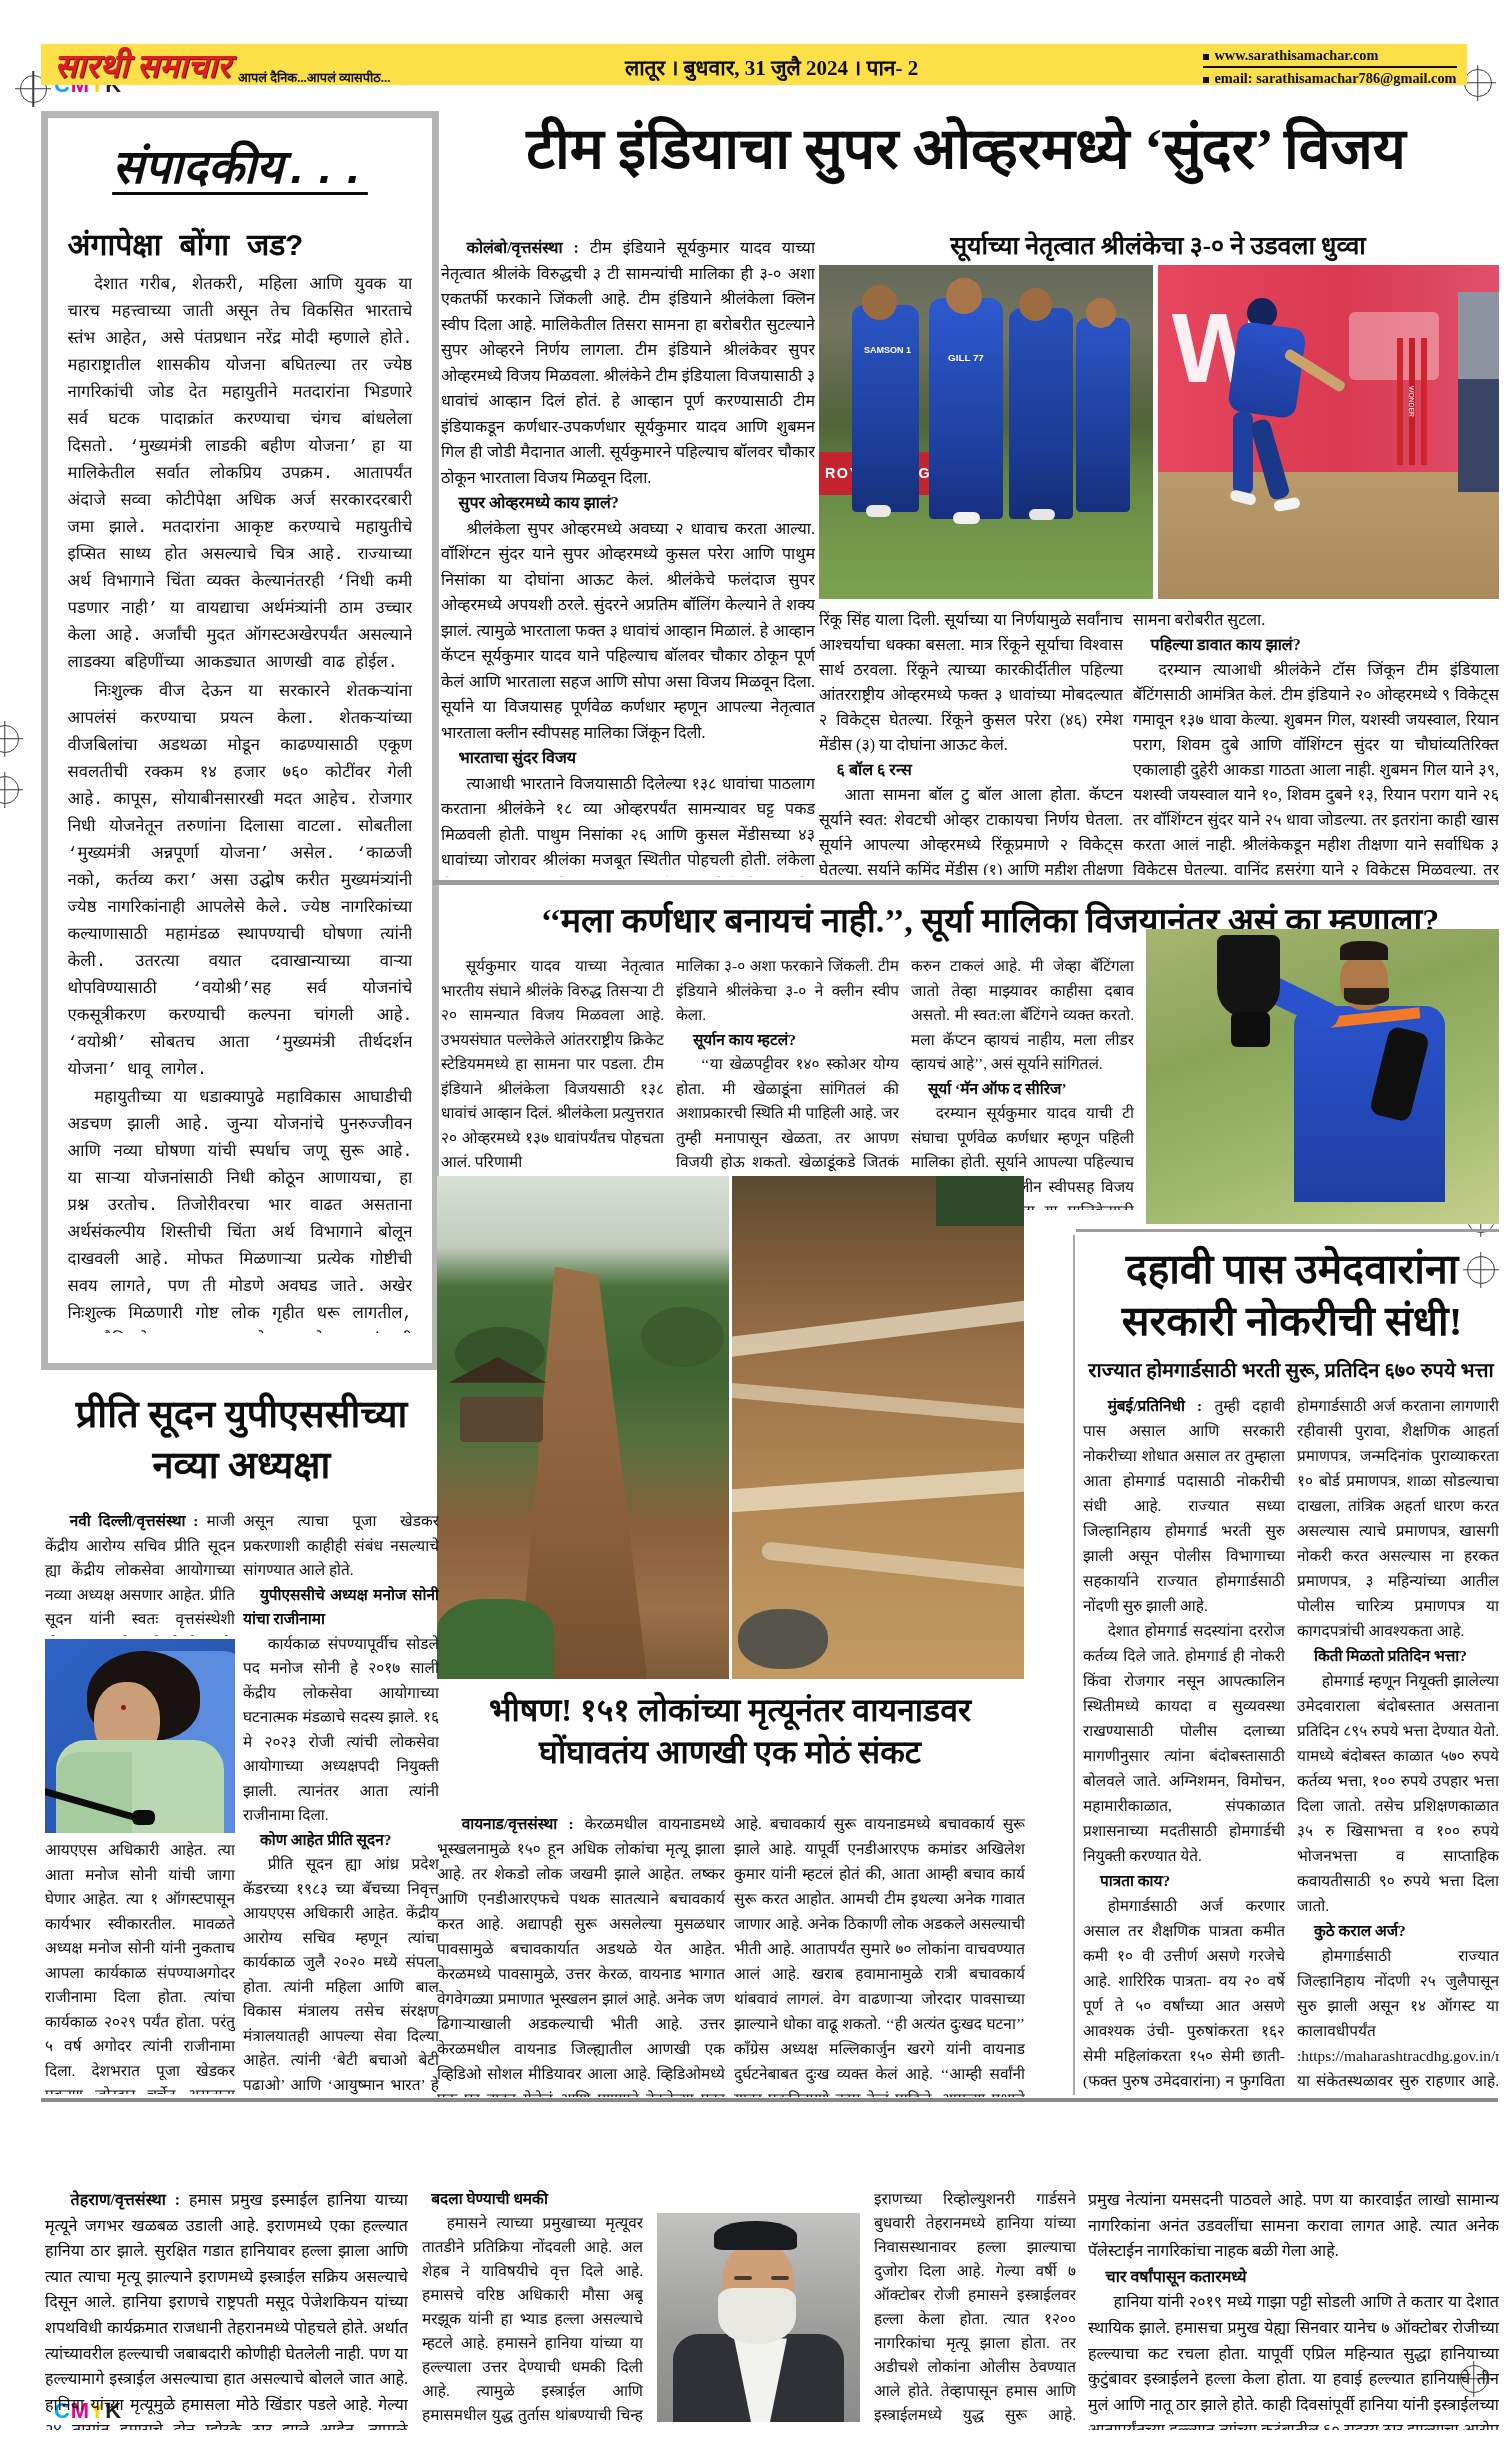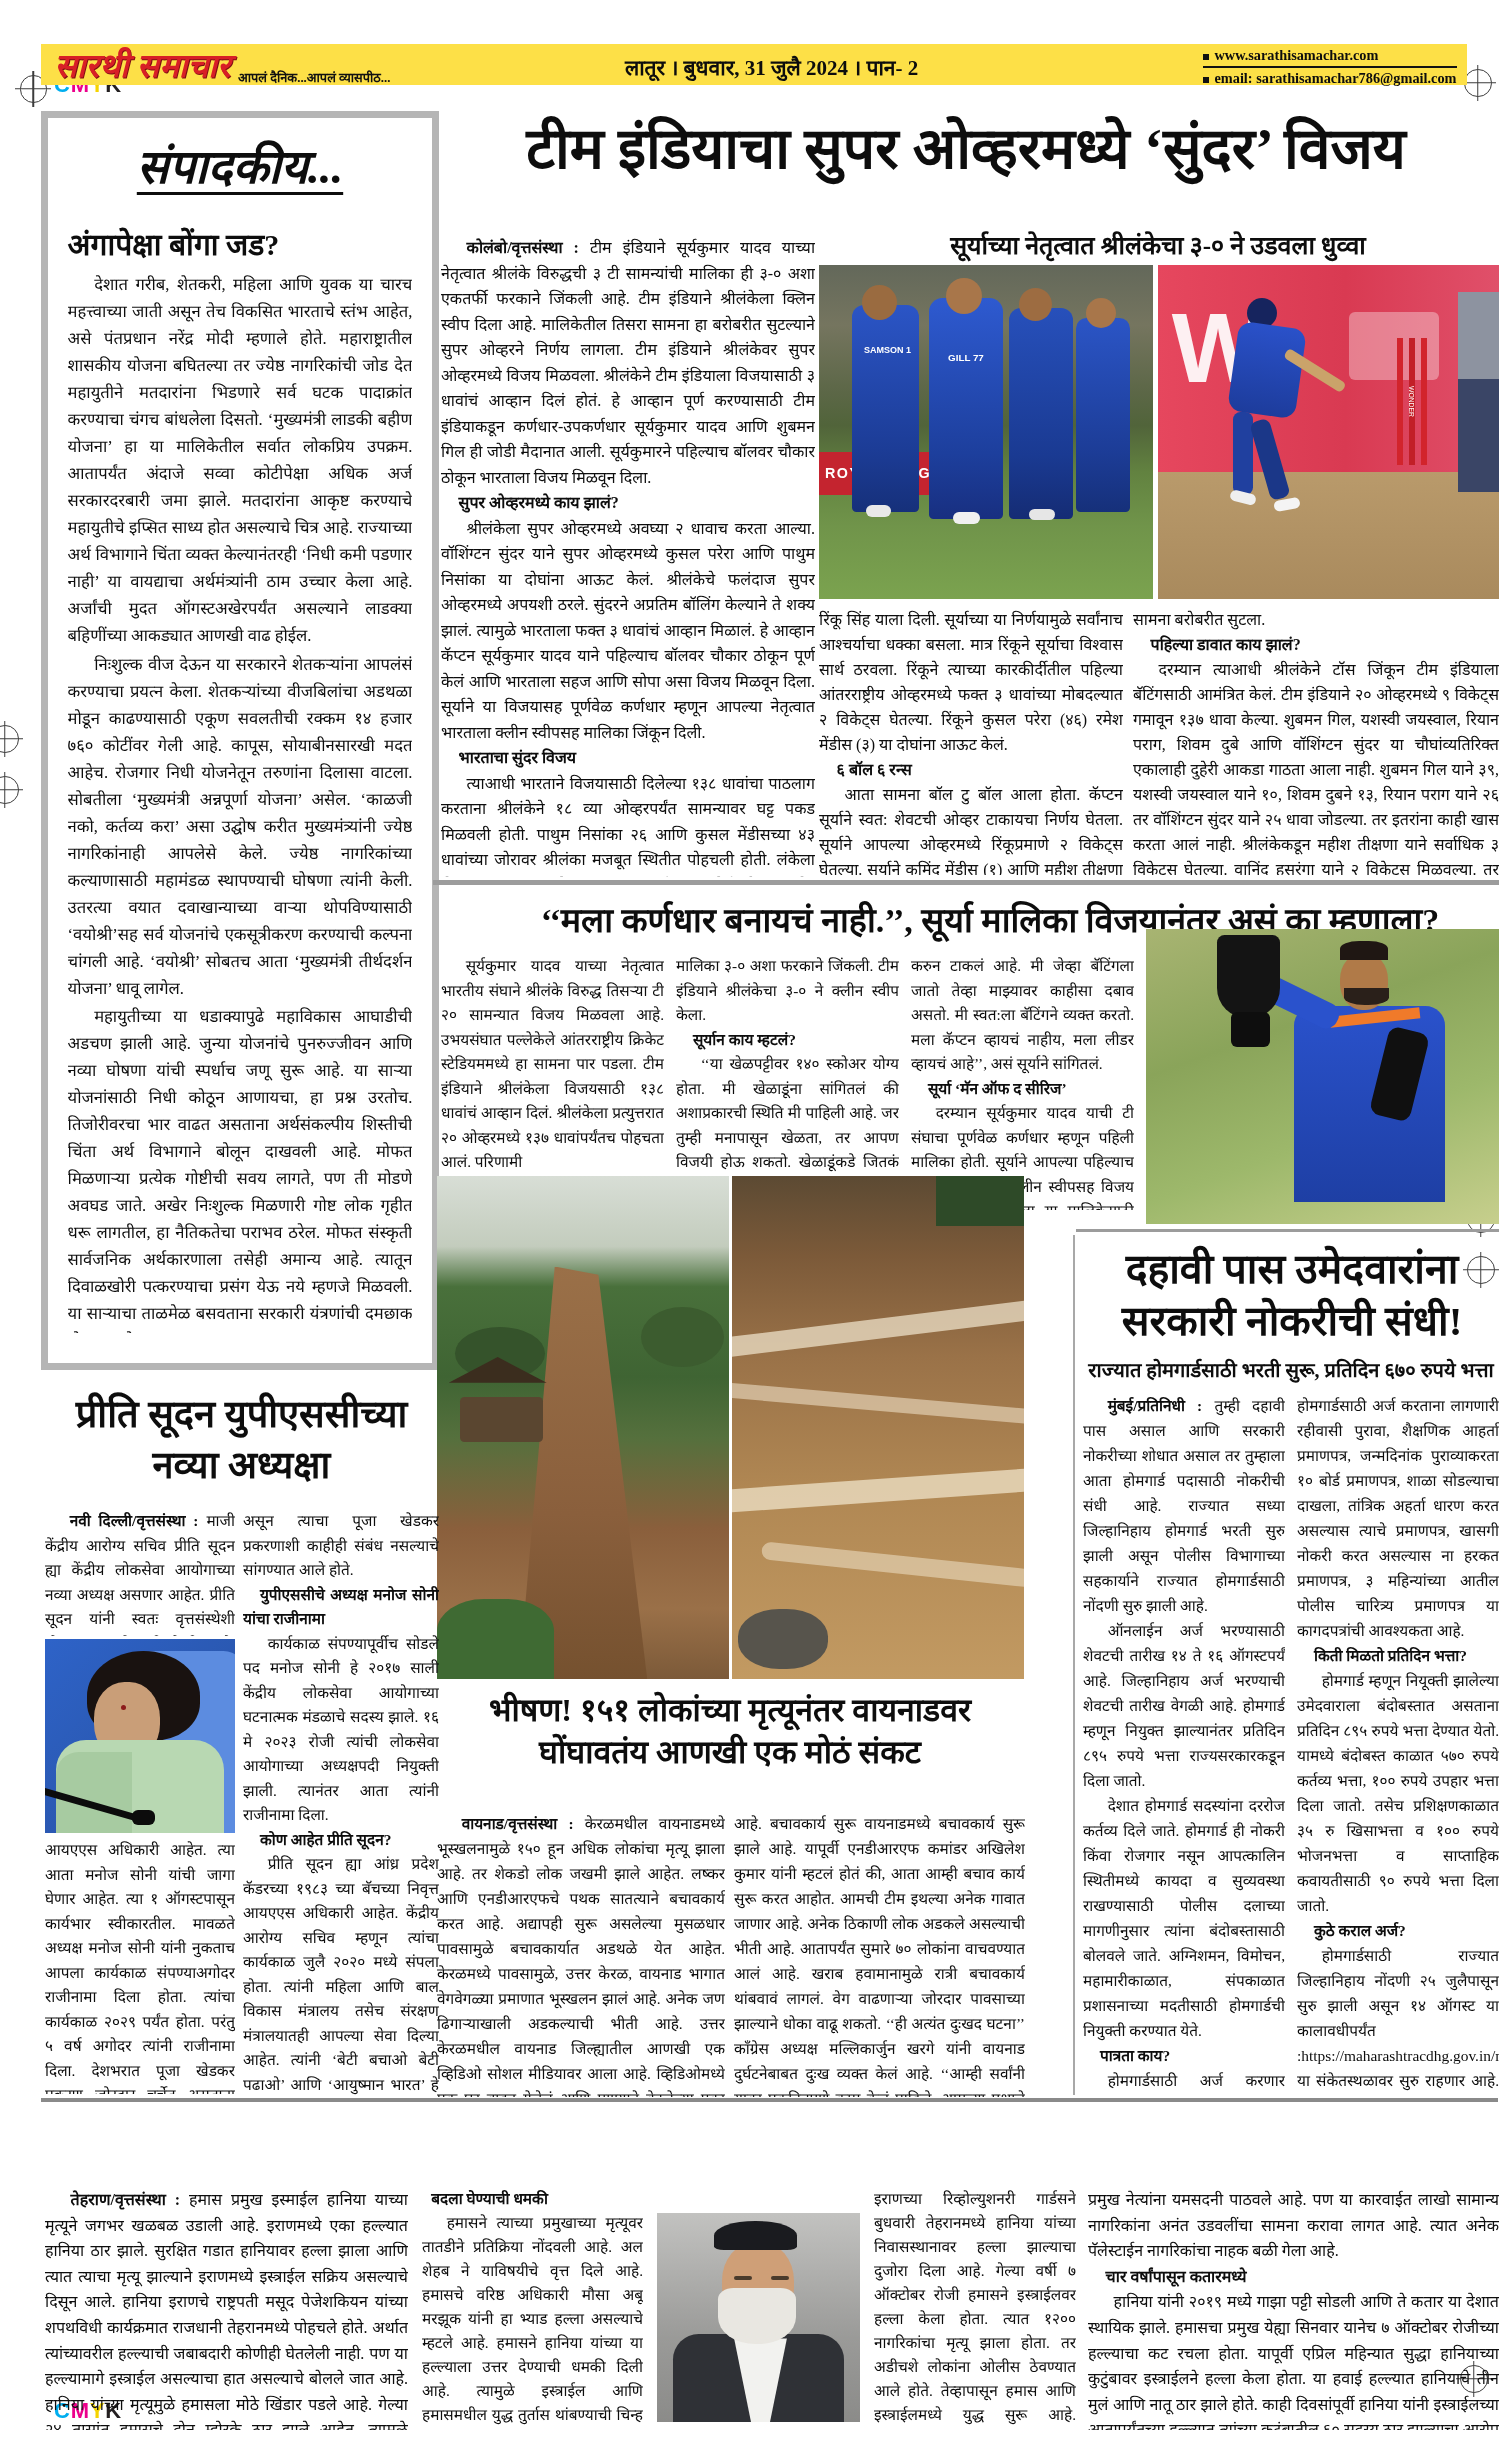--- a/index.html
+++ b/index.html
@@ -69,21 +69,21 @@
   <div class="abs band" style="left:41px;top:44px;width:1426px;height:41px;">
     <span class="brand">सारथी समाचार</span>
     <span class="tagl">आपलं दैनिक...आपलं व्यासपीठ...</span>
     <span class="dtl">लातूर । बुधवार, 31 जुलै 2024 । पान- 2</span>
     <div class="mright">
       <div class="row first"><span class="sq"></span><span>www.sarathisamachar.com</span></div>
       <div class="row"><span class="sq"></span><span>email: sarathisamachar786@gmail.com</span></div>
     </div>
   </div>
 
-  <div class="abs edbox" style="left:41px;top:111px;width:398px;height:1259px;">
+  <div class="abs edbox" style="left:41px;top:111px;width:398px;height:1259px;font-family:Liberation Mono, monospace;">
     <div class="edtitle">संपादकीय...</div>
     <div class="edhead">अंगापेक्षा बोंगा जड?</div>
     <div class="edbody jt clip" style="height:1062px;">
       <p>देशात गरीब, शेतकरी, महिला आणि युवक या चारच महत्त्वाच्या जाती असून तेच विकसित भारताचे स्तंभ आहेत, असे पंतप्रधान नरेंद्र मोदी म्हणाले होते. महाराष्ट्रातील शासकीय योजना बघितल्या तर ज्येष्ठ नागरिकांची जोड देत महायुतीने मतदारांना भिडणारे सर्व घटक पादाक्रांत करण्याचा चंगच बांधलेला दिसतो. ‘मुख्यमंत्री लाडकी बहीण योजना’ हा या मालिकेतील सर्वात लोकप्रिय उपक्रम. आतापर्यंत अंदाजे सव्वा कोटीपेक्षा अधिक अर्ज सरकारदरबारी जमा झाले. मतदारांना आकृष्ट करण्याचे महायुतीचे इप्सित साध्य होत असल्याचे चित्र आहे. राज्याच्या अर्थ विभागाने चिंता व्यक्त केल्यानंतरही ‘निधी कमी पडणार नाही’ या वायद्याचा अर्थमंत्र्यांनी ठाम उच्चार केला आहे. अर्जांची मुदत ऑगस्टअखेरपर्यंत असल्याने लाडक्या बहिणींच्या आकड्यात आणखी वाढ होईल.</p>
       <p>निःशुल्क वीज देऊन या सरकारने शेतकऱ्यांना आपलंसं करण्याचा प्रयत्न केला. शेतकऱ्यांच्या वीजबिलांचा अडथळा मोडून काढण्यासाठी एकूण सवलतीची रक्कम १४ हजार ७६० कोटींवर गेली आहे. कापूस, सोयाबीनसारखी मदत आहेच. रोजगार निधी योजनेतून तरुणांना दिलासा वाटला. सोबतीला ‘मुख्यमंत्री अन्नपूर्णा योजना’ असेल. ‘काळजी नको, कर्तव्य करा’ असा उद्घोष करीत मुख्यमंत्र्यांनी ज्येष्ठ नागरिकांनाही आपलेसे केले. ज्येष्ठ नागरिकांच्या कल्याणासाठी महामंडळ स्थापण्याची घोषणा त्यांनी केली. उतरत्या वयात दवाखान्याच्या वाऱ्या थोपविण्यासाठी ‘वयोश्री’सह सर्व योजनांचे एकसूत्रीकरण करण्याची कल्पना चांगली आहे. ‘वयोश्री’ सोबतच आता ‘मुख्यमंत्री तीर्थदर्शन योजना’ धावू लागेल.</p>
       <p>महायुतीच्या या धडाक्यापुढे महाविकास आघाडीची अडचण झाली आहे. जुन्या योजनांचे पुनरुज्जीवन आणि नव्या घोषणा यांची स्पर्धाच जणू सुरू आहे. या साऱ्या योजनांसाठी निधी कोठून आणायचा, हा प्रश्न उरतोच. तिजोरीवरचा भार वाढत असताना अर्थसंकल्पीय शिस्तीची चिंता अर्थ विभागाने बोलून दाखवली आहे. मोफत मिळणाऱ्या प्रत्येक गोष्टीची सवय लागते, पण ती मोडणे अवघड जाते. अखेर निःशुल्क मिळणारी गोष्ट लोक गृहीत धरू लागतील, हा नैतिकतेचा पराभव ठरेल. मोफत संस्कृती सार्वजनिक अर्थकारणाला तसेही अमान्य आहे. त्यातून दिवाळखोरी पत्करण्याचा प्रसंग येऊ नये म्हणजे मिळवली. या साऱ्याचा ताळमेळ बसवताना सरकारी यंत्रणांची दमछाक होणार आहे.</p>
 
     </div>
   </div>
 
@@ -203,21 +203,20 @@
   <div class="abs jt clip" style="left:734px;top:1811px;width:291px;height:286px;font-size:15.4px;line-height:25px;">
     <p class="noind">आहे. बचावकार्य सुरू  वायनाडमध्ये बचावकार्य सुरू झाले आहे. यापूर्वी एनडीआरएफ कमांडर अखिलेश कुमार यांनी म्हटलं होतं की, आता आम्ही बचाव कार्य सुरू करत आहोत. आमची टीम इथल्या अनेक गावात जाणार आहे. अनेक ठिकाणी लोक अडकले असल्याची भीती आहे. आतापर्यंत सुमारे ७० लोकांना वाचवण्यात आलं आहे. खराब हवामानामुळे रात्री बचावकार्य थांबवावं लागलं. वेग वाढणाऱ्या जोरदार पावसाच्या झाल्याने धोका वाढू शकतो. ‘‘ही अत्यंत दुःखद घटना’’ काँग्रेस अध्यक्ष मल्लिकार्जुन खरगे यांनी वायनाड दुर्घटनेबाबत दुःख व्यक्त केलं आहे. ‘‘आम्ही सर्वांनी यावर एकत्रितपणे काम केलं पाहिजे. आमच्या पक्षाचे सर्व कार्यकर्ते मदतीसाठी पुढाकार घेत आहेत. ही अत्यंत दुःखद घटना आहे. ही राष्ट्रीय आपत्ती असून यावर सर्वांनी मिळून काम केलं पाहिजे. काल राज्यसभेतही आम्ही हा मुद्दा उपस्थित केला होता.’’</p>
   </div>
 
   <div class="abs hrule" style="left:1076px;top:1229px;width:423px;height:3px;"></div>
   <div class="abs vrule" style="left:1073px;top:1235px;width:1.5px;height:860px;"></div>
   <div class="abs hl4 ctr" style="left:1085px;top:1244px;width:414px;">दहावी पास उमेदवारांना सरकारी नोकरीची संधी!</div>
   <div class="abs subdk ctr" style="left:1083px;top:1356px;width:416px;">राज्यात होमगार्डसाठी भरती सुरू, प्रतिदिन ६७० रुपये भत्ता</div>
   <div class="abs jt clip" style="left:1083px;top:1393px;width:202px;height:702px;font-size:15.4px;line-height:25px;">
     <p><span class="bl">मुंबई/प्रतिनिधी :</span> <span>तुम्ही दहावी पास असाल आणि सरकारी नोकरीच्या शोधात असाल तर तुम्हाला आता होमगार्ड पदासाठी नोकरीची संधी आहे. राज्यात सध्या जिल्हानिहाय होमगार्ड भरती सुरु झाली असून पोलीस विभागाच्या सहकार्याने राज्यात होमगार्डसाठी नोंदणी सुरु झाली आहे.</span></p>
-    <p>ऑनलाईन अर्ज भरण्यासाठी शेवटची तारीख १४ ते १६ ऑगस्टपर्यं आहे. जिल्हानिहाय अर्ज भरण्याची शेवटची तारीख वेगळी आहे. होमगार्ड म्हणून नियुक्त झाल्यानंतर प्रतिदिन ८९५ रुपये भत्ता राज्यसरकारकडून दिला जातो.</p>
     <p>देशात होमगार्ड सदस्यांना दररोज कर्तव्य दिले जाते. होमगार्ड ही नोकरी किंवा रोजगार नसून आपत्कालिन स्थितीमध्ये कायदा व सुव्यवस्था राखण्यासाठी पोलीस दलाच्या मागणीनुसार त्यांना बंदोबस्तासाठी बोलवले जाते. अग्निशमन, विमोचन, महामारीकाळात, संपकाळात प्रशासनाच्या मदतीसाठी होमगार्डची नियुक्ती करण्यात येते.</p>
     <div class="shd">पात्रता काय?</div>
     <p>होमगार्डसाठी अर्ज करणार असाल तर शैक्षणिक पात्रता कमीत कमी १० वी उत्तीर्ण असणे गरजेचे आहे. शारिरिक पात्रता- वय २० वर्षे पूर्ण ते ५० वर्षांच्या आत असणे आवश्यक उंची- पुरुषांकरता १६२ सेमी महिलांकरता १५० सेमी छाती- (फक्त पुरुष उमेदवारांना) न फुगविता किमान ७६ सेमी</p>
 
   </div>
   <div class="abs jt clip" style="left:1297px;top:1393px;width:202px;height:702px;font-size:15.4px;line-height:25px;">
     <p class="noind">होमगार्डसाठी अर्ज करताना लागणारी रहीवासी पुरावा, शैक्षणिक आहर्ता प्रमाणपत्र, जन्मदिनांक पुराव्याकरता १० बोर्ड प्रमाणपत्र, शाळा सोडल्याचा दाखला, तांत्रिक अहर्ता धारण करत असल्यास त्याचे प्रमाणपत्र, खासगी नोकरी करत असल्यास ना हरकत प्रमाणपत्र, ३ महिन्यांच्या आतील पोलीस चारित्र्य प्रमाणपत्र या कागदपत्रांची आवश्यकता आहे.</p>
     <div class="shd">किती मिळतो प्रतिदिन भत्ता?</div>
     <p>होमगार्ड म्हणून नियूक्ती झालेल्या उमेदवाराला बंदोबस्तात असताना प्रतिदिन ८९५ रुपये भत्ता देण्यात येतो. यामध्ये बंदोबस्त काळात ५७० रुपये कर्तव्य भत्ता, १०० रुपये उपहार भत्ता दिला जातो. तसेच प्रशिक्षणकाळात ३५ रु खिसाभत्ता व १०० रुपये भोजनभत्ता व साप्ताहिक कवायतीसाठी ९० रुपये भत्ता दिला जातो.</p>
     <div class="shd">कुठे कराल अर्ज?</div>

